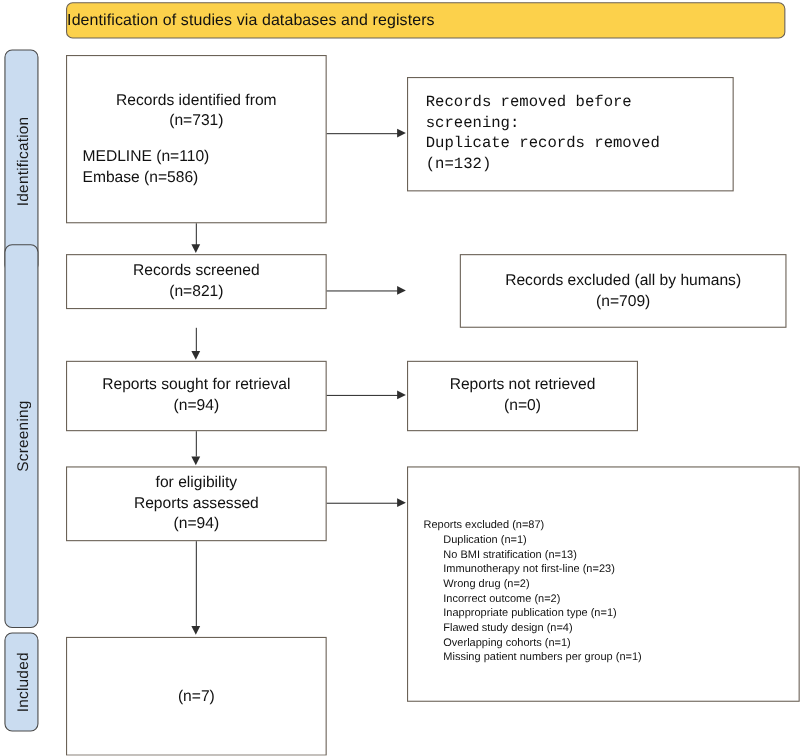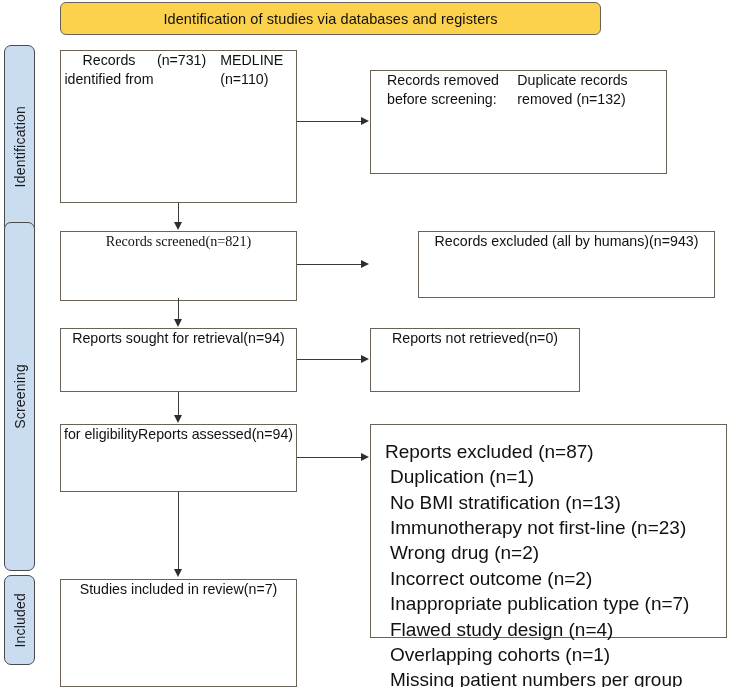--- a/index.html
+++ b/index.html
@@ -17,29 +17,28 @@
     height: 687px;
     background: #ffffff;
     overflow: hidden;
   }
 
   
   .banner {
     position: absolute;
     left: 60px;
     top: 2px;
-    width: 541px;
+    width: 654px;
     height: 33px;
     background: #fcd14b;
     border: 1.5px solid #6b6257;
     border-radius: 6px;
     box-sizing: border-box;
     display: flex;
     align-items: center;
-    justify-content: center;
     font-size: 14.5px;
     color: #111111;
     letter-spacing: 0.1px;
   }
 
   
   .stage {
     position: absolute;
     left: 4px;
     width: 31px;
@@ -63,51 +62,51 @@
   .stage-screening      { top: 222px; height: 349px; }
   .stage-included       { top: 575px; height: 90px;  }
 
   
   .box {
     position: absolute;
     background: #ffffff;
     border: 1.4px solid #6b6257;
     box-sizing: border-box;
     display: flex;
-    flex-direction: row;
+    flex-direction: column;
     justify-content: center;
     font-size: 14.2px;
     line-height: 1.33;
     color: #111111;
   }
   .box .ctr { text-align: center; }
   .box .lft { text-align: left; }
   .pad-l { padding-left: 14px; }
-  .pad-lr { padding-left: 16px; padding-right: 20px; }
+  .pad-lr { padding-left: 16px; padding-right: 20px; font-family: Liberation Mono, monospace; }
   .gap { height: 13px; }
 
   
   .box-identified      { left: 60px;  top: 50px;  width: 237px; height: 153px; }
   .box-removed         { left: 370px; top: 70px;  width: 297px; height: 104px; }
-  .box-screened        { left: 60px;  top: 231px; width: 237px; height: 70px; font-family: Liberation Serif, serif;  }
+  .box-screened        { left: 60px;  top: 231px; width: 237px; height: 50px;  }
   .box-excluded-screen { left: 370px; top: 231px; width: 297px; height: 67px; margin-left: 48px;  }
   .box-sought          { left: 60px;  top: 328px; width: 237px; height: 64px;  }
   .box-not-retrieved   { left: 370px; top: 328px; width: 210px; height: 64px;  }
   .box-assessed        { left: 60px;  top: 424px; width: 237px; height: 68px;  }
   .box-reports-excl    { left: 370px; top: 424px; width: 357px; height: 214px; }
   .box-included        { left: 60px;  top: 579px; width: 237px; height: 108px; }
 
   .excl-list {
-    font-size: 19px;
+    font-size: 10px;
     line-height: 1.335;
     padding-left: 14px;
     padding-top: 14px;
   }
   .excl-list .head { margin-left: 0px; }
-  .excl-list .item { margin-left: 5px; }
+  .excl-list .item { margin-left: 18px; }
 
   
   .ln {
     position: absolute;
     background: #3a3a3a;
   }
   .ln-h { height: 1.4px; }
   .ln-v { width: 1.4px; }
   .arrow-r {
     position: absolute;
@@ -141,35 +140,36 @@
   </div>
   <div class="stage stage-included">
     <span>Included</span>
   </div>
 
   <div class="box box-identified">
     <div class="ctr">Records identified from</div>
     <div class="ctr">(n=731)</div>
     <div class="gap"></div>
     <div class="lft pad-l">MEDLINE (n=110)</div>
+    <div class="lft pad-l">Embase (n=586)</div>
   </div>
 
   <div class="box box-removed pad-lr">
     <div class="lft">Records removed before screening:</div>
     <div class="lft">Duplicate records removed (n=132)</div>
   </div>
 
   <div class="box box-screened">
     <div class="ctr">Records screened</div>
     <div class="ctr">(n=821)</div>
   </div>
 
   <div class="box box-excluded-screen">
     <div class="ctr">Records excluded (all by humans)</div>
-    <div class="ctr">(n=943)</div>
+    <div class="ctr">(n=709)</div>
   </div>
 
   <div class="box box-sought">
     <div class="ctr">Reports sought for retrieval</div>
     <div class="ctr">(n=94)</div>
   </div>
 
   <div class="box box-not-retrieved">
     <div class="ctr">Reports not retrieved</div>
     <div class="ctr">(n=0)</div>
@@ -182,29 +182,28 @@
   </div>
 
   <div class="box box-reports-excl">
     <div class="excl-list">
       <div class="head">Reports excluded (n=87)</div>
       <div class="item">Duplication (n=1)</div>
       <div class="item">No BMI stratification (n=13)</div>
       <div class="item">Immunotherapy not first-line (n=23)</div>
       <div class="item">Wrong drug (n=2)</div>
       <div class="item">Incorrect outcome (n=2)</div>
-      <div class="item">Inappropriate publication type (n=7)</div>
+      <div class="item">Inappropriate publication type (n=1)</div>
       <div class="item">Flawed study design (n=4)</div>
       <div class="item">Overlapping cohorts (n=1)</div>
       <div class="item">Missing patient numbers per group (n=1)</div>
     </div>
   </div>
 
   <div class="box box-included">
-    <div class="ctr">Studies included in review</div>
     <div class="ctr">(n=7)</div>
   </div>
 
   <div class="ln ln-h" style="left:297px; top:121px; width:65px;"></div>
   <div class="arrow-r" style="left:361px; top:117px;"></div>
 
   <div class="ln ln-v" style="left:178px; top:203px; height:20px;"></div>
   <div class="arrow-d" style="left:174px; top:222px;"></div>
 
   <div class="ln ln-h" style="left:297px; top:264px; width:65px;"></div>

